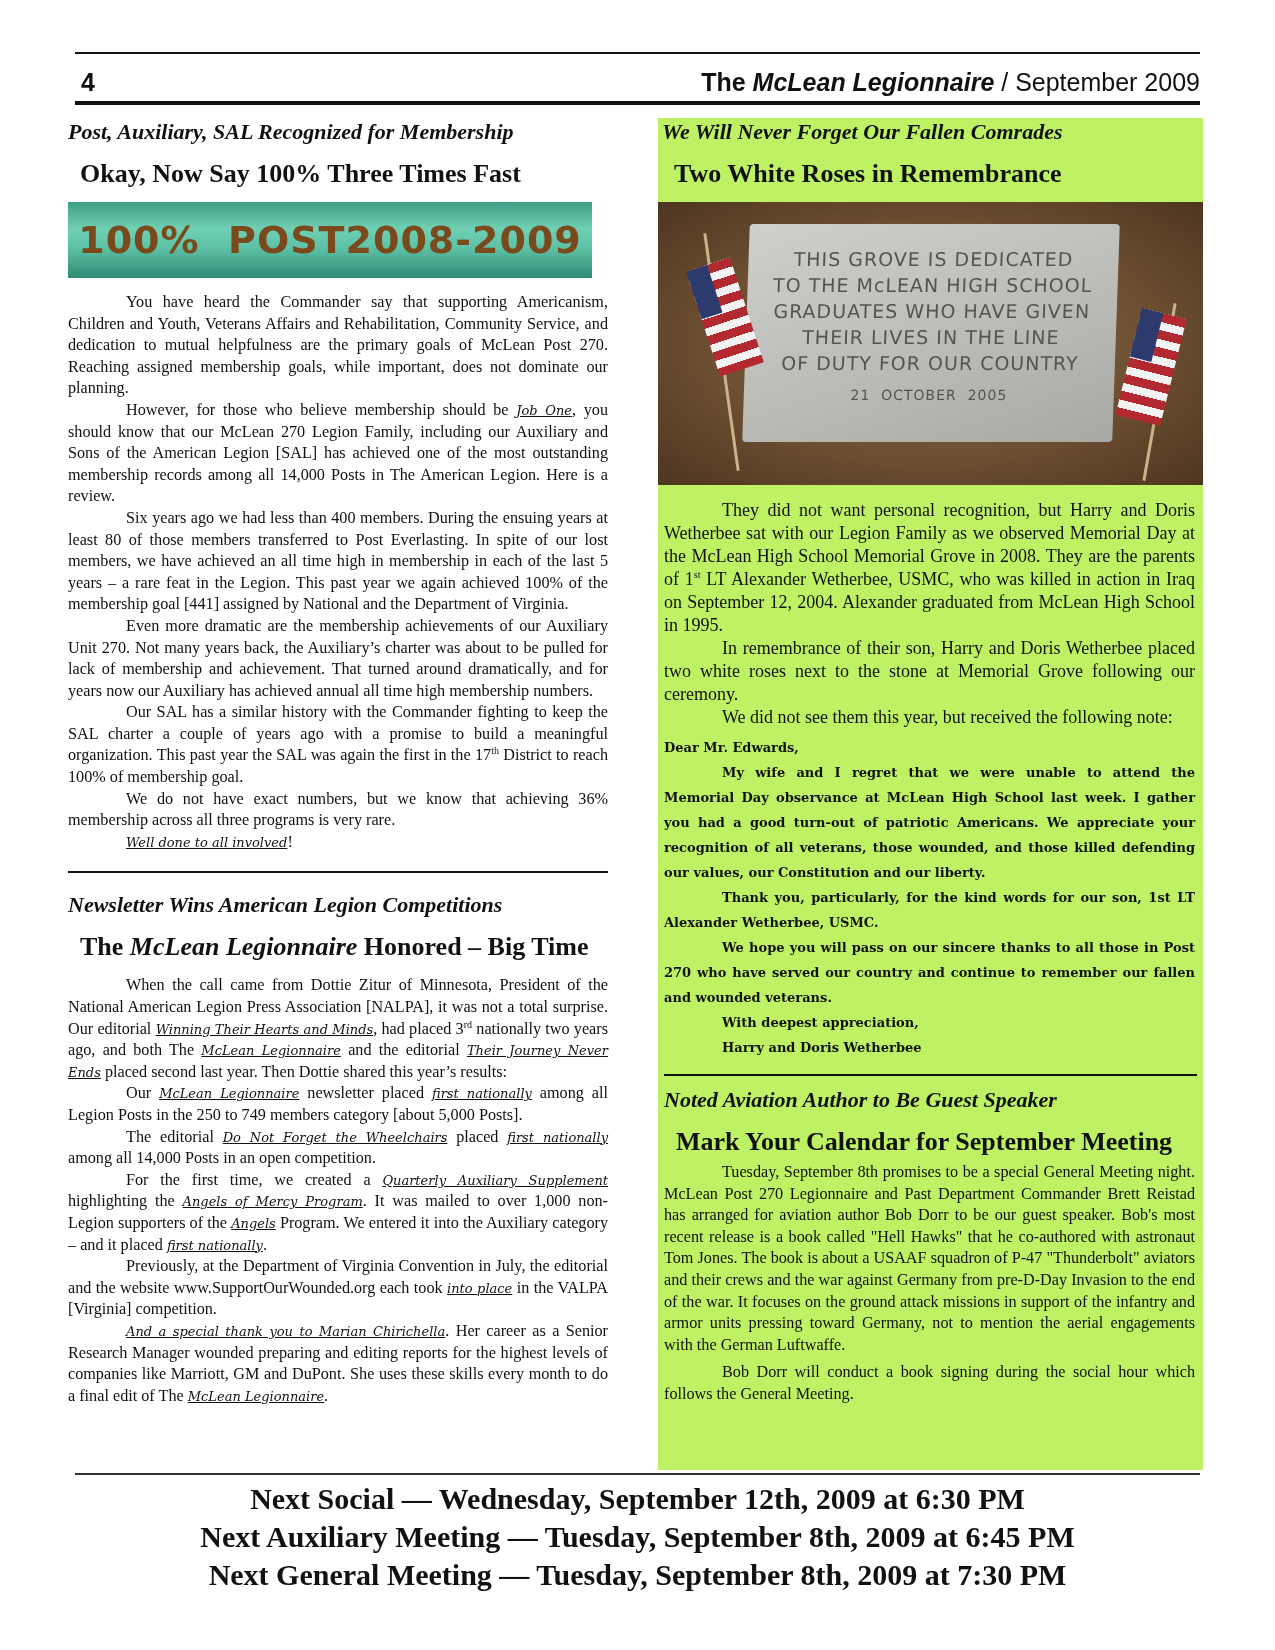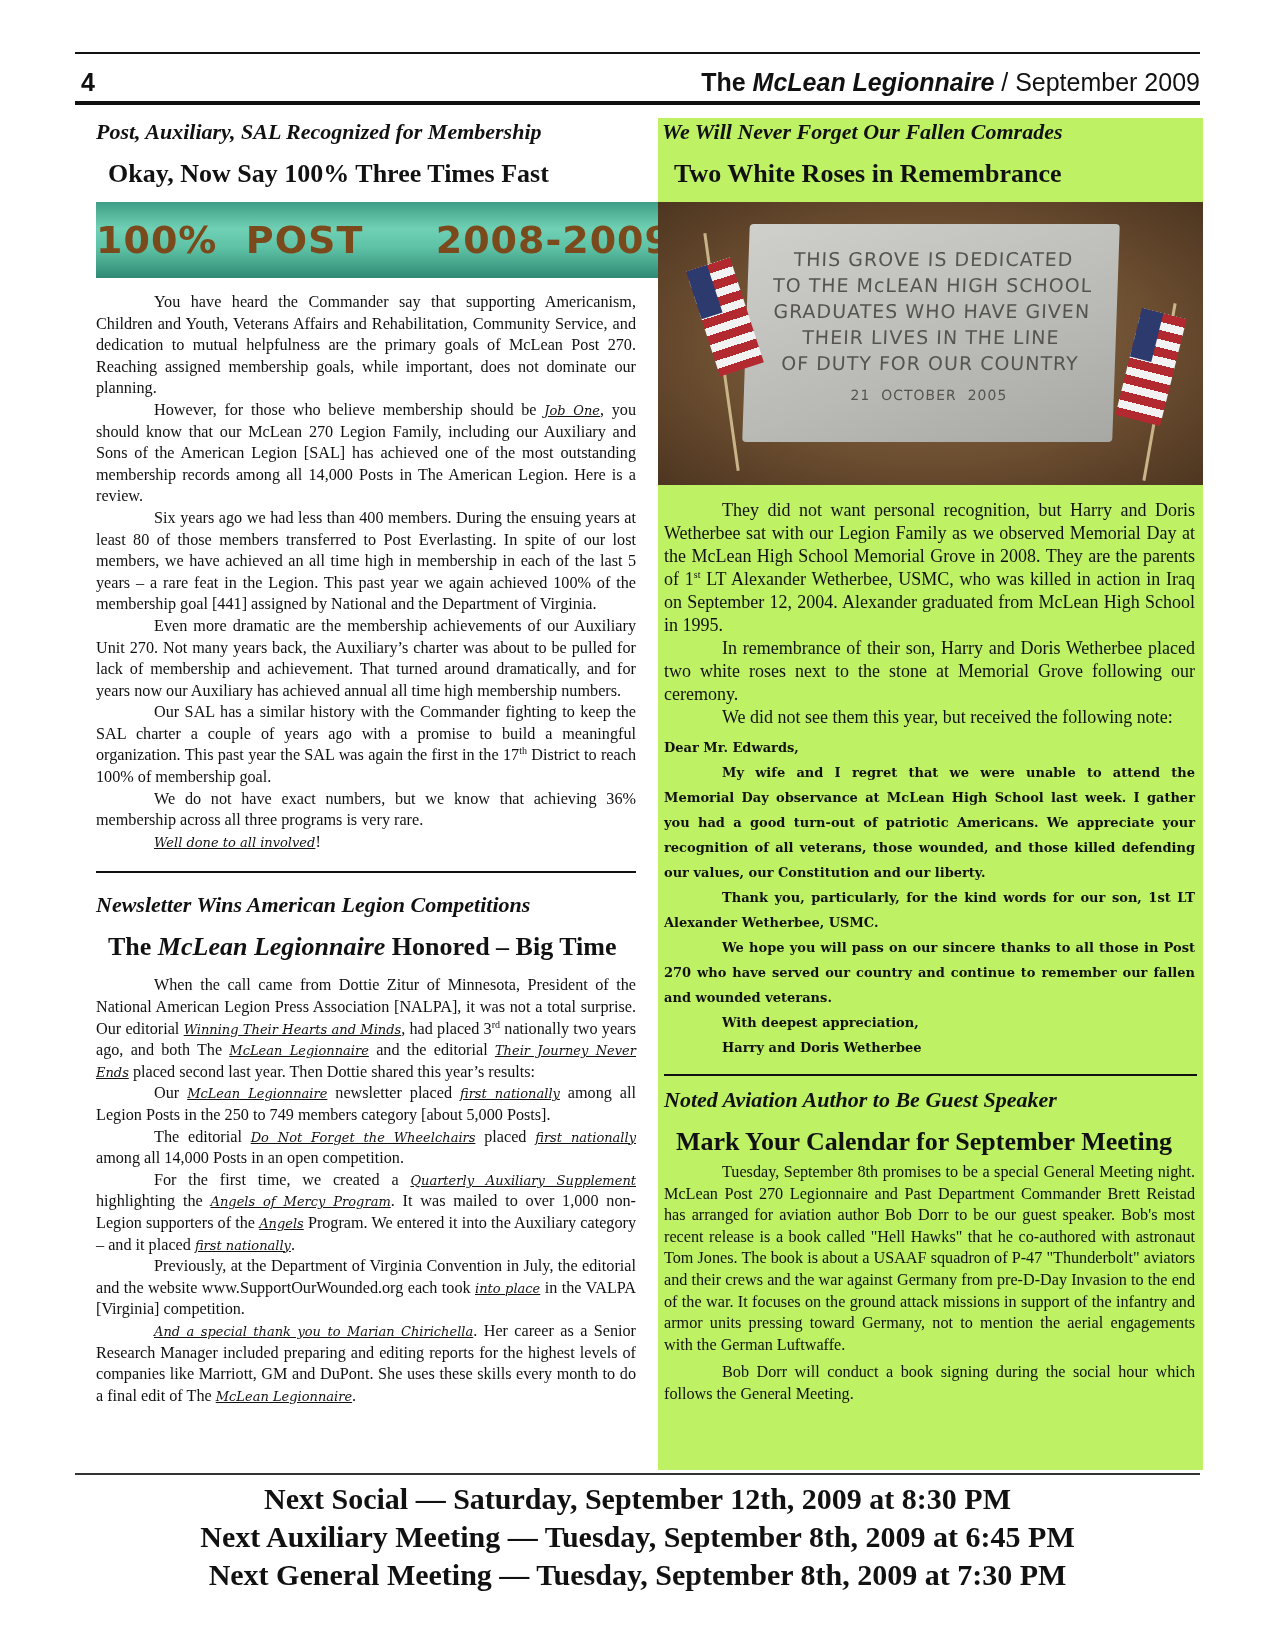--- a/index.html
+++ b/index.html
@@ -5,30 +5,30 @@
   html,body{margin:0;padding:0;background:#fff;}
   body{width:1275px;height:1650px;position:relative;overflow:hidden;font-family:"Liberation Serif",serif;color:#111;}
   .rule-top{position:absolute;left:75px;top:52px;width:1125px;height:2px;background:#111;}
   .masthead{position:absolute;left:75px;top:64px;width:1125px;height:34px;font-family:"Liberation Sans",sans-serif;font-size:25px;}
   .masthead .pnum{position:absolute;left:6px;top:4px;font-weight:bold;}
   .masthead .title{position:absolute;right:0;top:4px;}
   .masthead .title b{font-weight:bold;}
   .masthead .title i{font-weight:bold;font-style:italic;}
   .rule-thick{position:absolute;left:75px;top:101px;width:1125px;height:4px;background:#111;}
 
-  .col-left{position:absolute;left:96px;top:118px;width:540px;}
+  .col-left{position:absolute;left:68px;top:118px;width:540px;}
   .col-right{position:absolute;left:658px;top:118px;width:545px;background:#bef264;height:1352px;}
   .kicker{font-style:italic;font-size:22px;line-height:28px;margin:0;}
   .headline{font-weight:bold;font-size:26px;line-height:32px;margin:12px;}
   .headline i{font-style:italic;}
   p{margin:0;font-size:16.2px;line-height:21.6px;text-align:justify;text-indent:58px;}
   .it{font-style:italic;font-family:"DejaVu Serif",serif;font-size:13px;text-decoration:underline;}
   sup{font-size:10px;line-height:0;}
 
-  .ribbon{margin:12px 0 14px 0;width:576px;height:76px;background:linear-gradient(180deg,#3e9e85 0%,#6fd0b4 35%,#5ec2a6 60%,#2f8a73 100%);display:flex;align-items:center;justify-content:space-between;font-family:"DejaVu Sans",sans-serif;font-weight:bold;font-size:38px;color:#7a4a1c;letter-spacing:1px;}
+  .ribbon{margin:12px 0 14px 0;width:524px;height:76px;background:linear-gradient(180deg,#3e9e85 0%,#6fd0b4 35%,#5ec2a6 60%,#2f8a73 100%);display:flex;align-items:center;justify-content:center;font-family:"DejaVu Sans",sans-serif;font-weight:bold;font-size:38px;color:#7a4a1c;letter-spacing:1px;}
   .sep{height:2px;background:#111;margin:18px 0 18px 0;}
 
   .photo{margin:10px 0 14px 0;width:545px;height:283px;position:relative;background:radial-gradient(ellipse at 50% 50%,#8a6a4a 0%,#6b4d30 60%,#4d3520 100%);overflow:hidden;}
   .stone{position:absolute;left:88px;top:22px;width:370px;height:218px;background:linear-gradient(160deg,#cfd0cc 0%,#b9bab6 60%,#a7a8a4 100%);border-radius:4px;transform:skewX(-2deg);display:flex;flex-direction:column;align-items:center;justify-content:flex-start;padding-top:22px;box-sizing:border-box;}
   .stone span{font-family:"DejaVu Sans",sans-serif;font-size:19px;color:#55544e;letter-spacing:1px;line-height:26px;white-space:nowrap;}
   .stone span.date{font-size:14px;margin-top:6px;}
   .flag{position:absolute;width:46px;height:110px;background:repeating-linear-gradient(180deg,#b22a2f 0 9px,#f2f2f2 9px 17px);}
   .flag::before{content:"";position:absolute;left:0;top:0;width:22px;height:50px;background:#2c3a6e;}
   .flagL{left:44px;top:60px;transform:rotate(-18deg);}
   .flagR{left:470px;top:110px;transform:rotate(14deg);}
@@ -72,21 +72,21 @@
   <div class="sep"></div>
 
   <section>
     <h3 class="kicker">Newsletter Wins American Legion Competitions</h3>
     <h2 class="headline"><span>The </span><i>McLean Legionnaire</i><span> Honored – Big Time</span></h2>
     <p><span>When the call came from Dottie Zitur of Minnesota, President of the National American Legion Press Association [NALPA], it was not a total surprise. Our editorial </span><span class="it">Winning Their Hearts and Minds</span><span>, had placed 3</span><sup>rd</sup><span> nationally two years ago, and both The </span><span class="it">McLean Legionnaire</span><span> and the editorial </span><span class="it">Their Journey Never Ends</span><span> placed second last year. Then Dottie shared this year’s results:</span></p>
     <p><span>Our </span><span class="it">McLean Legionnaire</span><span> newsletter placed </span><span class="it">first nationally</span><span> among all Legion Posts in the 250 to 749 members category [about 5,000 Posts].</span></p>
     <p><span>The editorial </span><span class="it">Do Not Forget the Wheelchairs</span><span> placed </span><span class="it">first nationally</span><span> among all 14,000 Posts in an open competition.</span></p>
     <p><span>For the first time, we created a </span><span class="it">Quarterly Auxiliary Supplement</span><span> highlighting the </span><span class="it">Angels of Mercy Program</span><span>. It was mailed to over 1,000 non-Legion supporters of the </span><span class="it">Angels</span><span> Program. We entered it into the Auxiliary category – and it placed </span><span class="it">first nationally</span><span>.</span></p>
     <p><span>Previously, at the Department of Virginia Convention in July, the editorial and the website www.SupportOurWounded.org each took </span><span class="it">into place</span><span> in the VALPA [Virginia] competition.</span></p>
-    <p><span class="it">And a special thank you to Marian Chirichella</span><span>. Her career as a Senior Research Manager included preparing and editing reports for the highest levels of companies like Marriott, GM and DuPont. She uses these skills every month to do a final edit of The </span><span class="it">McLean Legionnaire</span><span>.</span></p>
+    <p><span class="it">And a special thank you to Marian Chirichella</span><span>. Her career as a Senior Research Manager wounded preparing and editing reports for the highest levels of companies like Marriott, GM and DuPont. She uses these skills every month to do a final edit of The </span><span class="it">McLean Legionnaire</span><span>.</span></p>
   </section>
 </div>
 
 <div class="col-right">
   <section>
     <h3 class="kicker" style="padding-left:4px">We Will Never Forget Our Fallen Comrades</h3>
     <h2 class="headline" style="padding-left:4px">Two White Roses in Remembrance</h2>
     <div class="photo">
       <div class="pole" style="left:62px;top:30px;height:240px;transform:rotate(-8deg)"></div>
       <div class="pole" style="left:500px;top:100px;height:180px;transform:rotate(10deg)"></div>
@@ -121,16 +121,16 @@
   <section style="padding:0 8px 0 6px">
     <h3 class="kicker">Noted Aviation Author to Be Guest Speaker</h3>
     <h2 class="headline" style="margin-bottom:4px">Mark Your Calendar for September Meeting</h2>
     <p>Tuesday, September 8th promises to be a special General Meeting night. McLean Post 270 Legionnaire and Past Department Commander Brett Reistad has arranged for aviation author Bob Dorr to be our guest speaker. Bob's most recent release is a book called "Hell Hawks" that he co-authored with astronaut Tom Jones. The book is about a USAAF squadron of P-47 "Thunderbolt" aviators and their crews and the war against Germany from pre-D-Day Invasion to the end of the war. It focuses on the ground attack missions in support of the infantry and armor units pressing toward Germany, not to mention the aerial engagements with the German Luftwaffe.</p>
     <p style="margin-top:6px">Bob Dorr will conduct a book signing during the social hour which follows the General Meeting.</p>
   </section>
 </div>
 
 <div class="footer-rule"></div>
 <div class="events">
-  <div>Next Social — Saturday, September 12th, 2009 at 8:30 PM</div>
+  <div>Next Social — Wednesday, September 12th, 2009 at 6:30 PM</div>
   <div>Next Auxiliary Meeting — Tuesday, September 8th, 2009 at 6:45 PM</div>
   <div>Next General Meeting — Tuesday, September 8th, 2009 at 7:30 PM</div>
 </div>
 
 </body></html>

